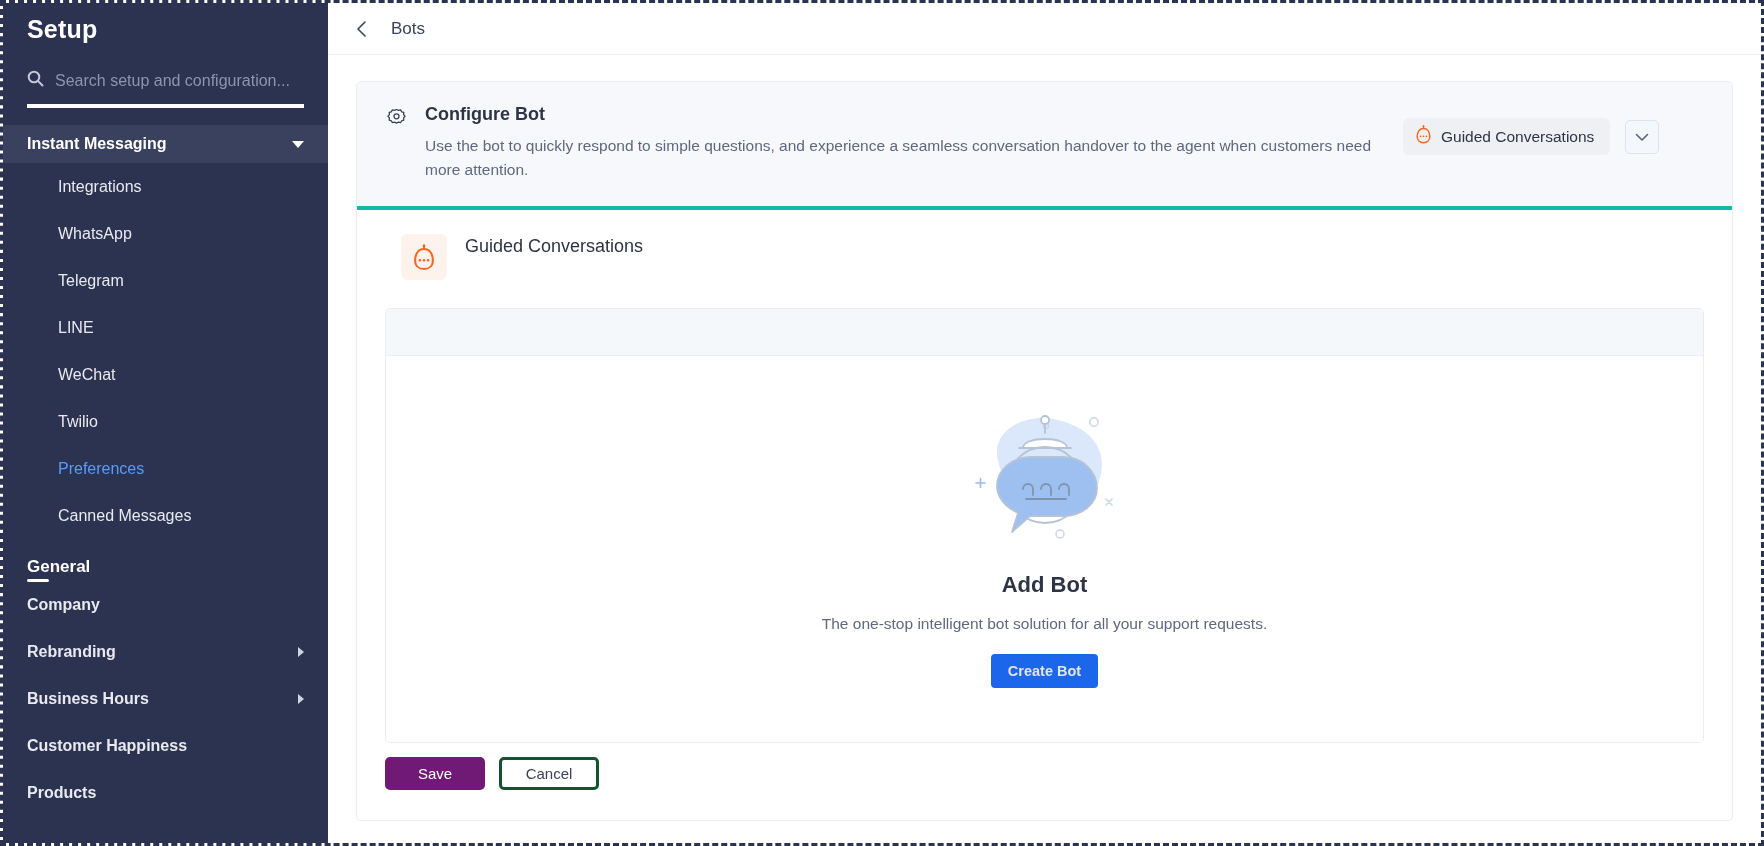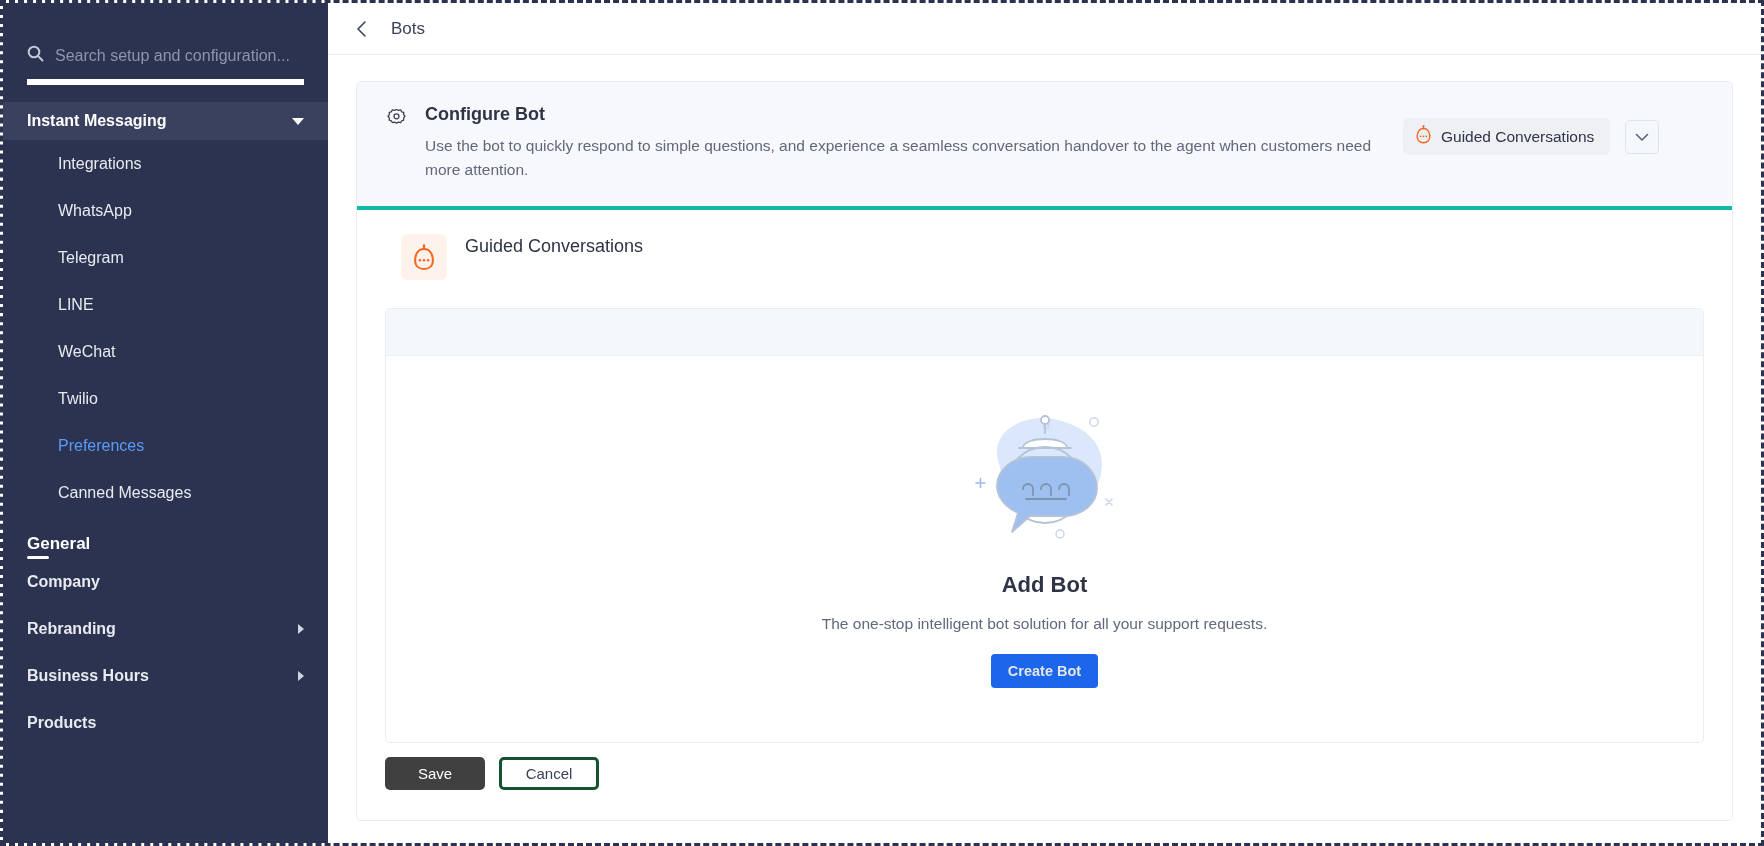--- a/index.html
+++ b/index.html
@@ -29,23 +29,23 @@
   .sb-title {
     font-size: 25px;
     font-weight: bold;
     color: #ffffff;
     padding: 12px 0 0 24px;
     letter-spacing: .2px;
   }
   .sb-search {
     display: flex;
     align-items: center;
-    margin: 42px 24px 0 24px;
+    margin: 26px 24px 0 24px;
     padding-bottom: 13px;
-    border-bottom: 6px solid #ffffff;
+    border-bottom: 4px solid #ffffff;
   }
   .sb-search svg { flex: 0 0 auto; }
   .sb-search-input {
     background: transparent;
     border: none;
     outline: none;
     color: #8d94ab;
     font-family: "Liberation Sans", sans-serif;
     font-size: 16px;
     margin-left: 11px;
@@ -260,21 +260,21 @@
 
   .footer-actions {
     position: absolute;
     left: 28px; bottom: 30px;
     display: flex;
     align-items: center;
     gap: 14px;
   }
   .btn-save {
     width: 100px; height: 33px;
-    background: #404040;
+    background: #701a75;
     color: #ffffff;
     border: none; border-radius: 5px;
     font-size: 15px;
     font-family: "Liberation Sans", sans-serif;
     cursor: pointer;
   }
   .btn-cancel {
     width: 100px; height: 33px;
     background: #ffffff;
     color: #3c4257;
@@ -285,20 +285,21 @@
     cursor: pointer;
   }
 </style>
 </head>
 <body>
 
 <div id="app">
 
   <div id="sidebar">
 
+    <div class="sb-title">Setup</div>
 
     <div class="sb-search">
       <span>
         <svg width="17" height="17" viewBox="0 0 17 17">
           <circle cx="7" cy="7" r="5.3" fill="none" stroke="#c3c9d8" stroke-width="2"></circle>
           <line x1="10.9" y1="10.9" x2="15.5" y2="15.5" stroke="#c3c9d8" stroke-width="2" stroke-linecap="round"></line>
         </svg>
       </span>
       <input class="sb-search-input" type="text" placeholder="Search setup and configuration..." style="">
     </div>
@@ -338,20 +339,23 @@
     <div class="sb-item">
       <span>Company</span>
     </div>
     <div class="sb-item">
       <span>Rebranding</span>
       <span class="caret-right"></span>
     </div>
     <div class="sb-item">
       <span>Business Hours</span>
       <span class="caret-right"></span>
+    </div>
+    <div class="sb-item">
+      <span>Customer Happiness</span>
     </div>
     <div class="sb-item">
       <span>Products</span>
     </div>
   </div>
 
   <div id="main">
 
     <div id="topbar">
       <span class="back-chevron">

